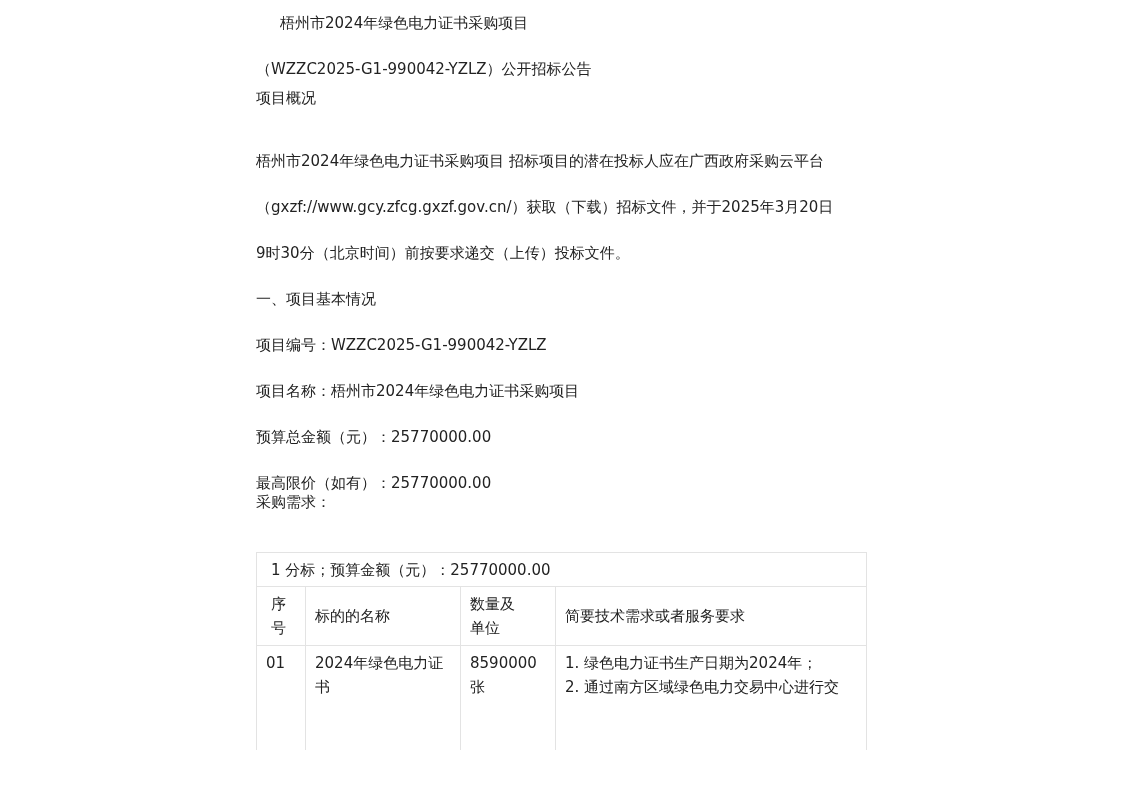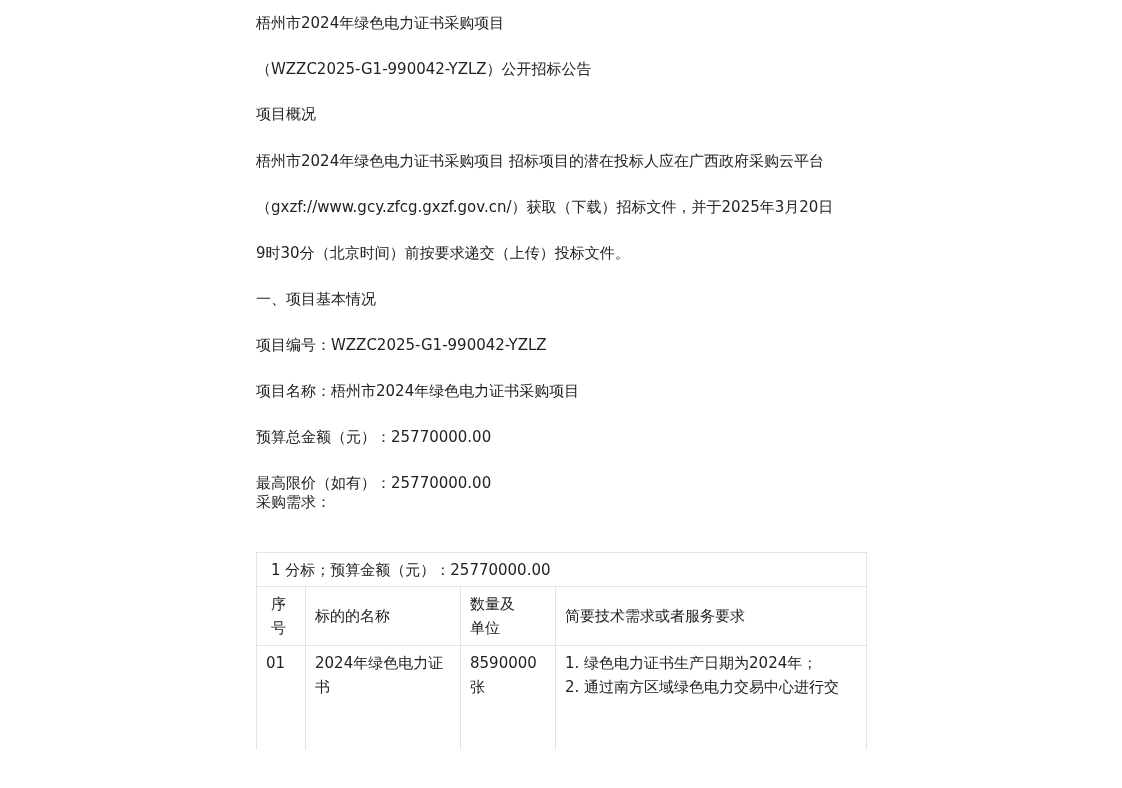--- a/index.html
+++ b/index.html
@@ -61,23 +61,23 @@
     table.req tr.r-data td {
       vertical-align: top;
       padding-top: 5px;
       height: 140px;
     }
   </style>
 </head>
 <body>
 
 <div class="doc">
-  <div class="para" style="top:13px;">梧州市2024年绿色电力证书采购项目</div>
+  <div class="para" style="top:13px;margin-left:24px;">梧州市2024年绿色电力证书采购项目</div>
   <div class="para" style="top:59px;">（WZZC2025-G1-990042-YZLZ）公开招标公告</div>
-  <div class="para" style="top:104px;text-align:center;">项目概况</div>
+  <div class="para" style="top:88px;text-align:center;">项目概况</div>
   <div class="para" style="top:151px;"> 梧州市2024年绿色电力证书采购项目 招标项目的潜在投标人应在广西政府采购云平台</div>
   <div class="para" style="top:197px;">（gxzf://www.gcy.zfcg.gxzf.gov.cn/）获取（下载）招标文件，并于2025年3月20日</div>
   <div class="para" style="top:243px;">9时30分（北京时间）前按要求递交（上传）投标文件。</div>
   <div class="para" style="top:289px;">一、项目基本情况</div>
   <div class="para" style="top:335px;">项目编号：WZZC2025-G1-990042-YZLZ</div>
   <div class="para" style="top:381px;">项目名称：梧州市2024年绿色电力证书采购项目</div>
   <div class="para" style="top:427px;">预算总金额（元）：25770000.00</div>
   <div class="para" style="top:473px;">最高限价（如有）：25770000.00</div>
   <div class="para" style="top:492px;">采购需求：</div>
 </div>

